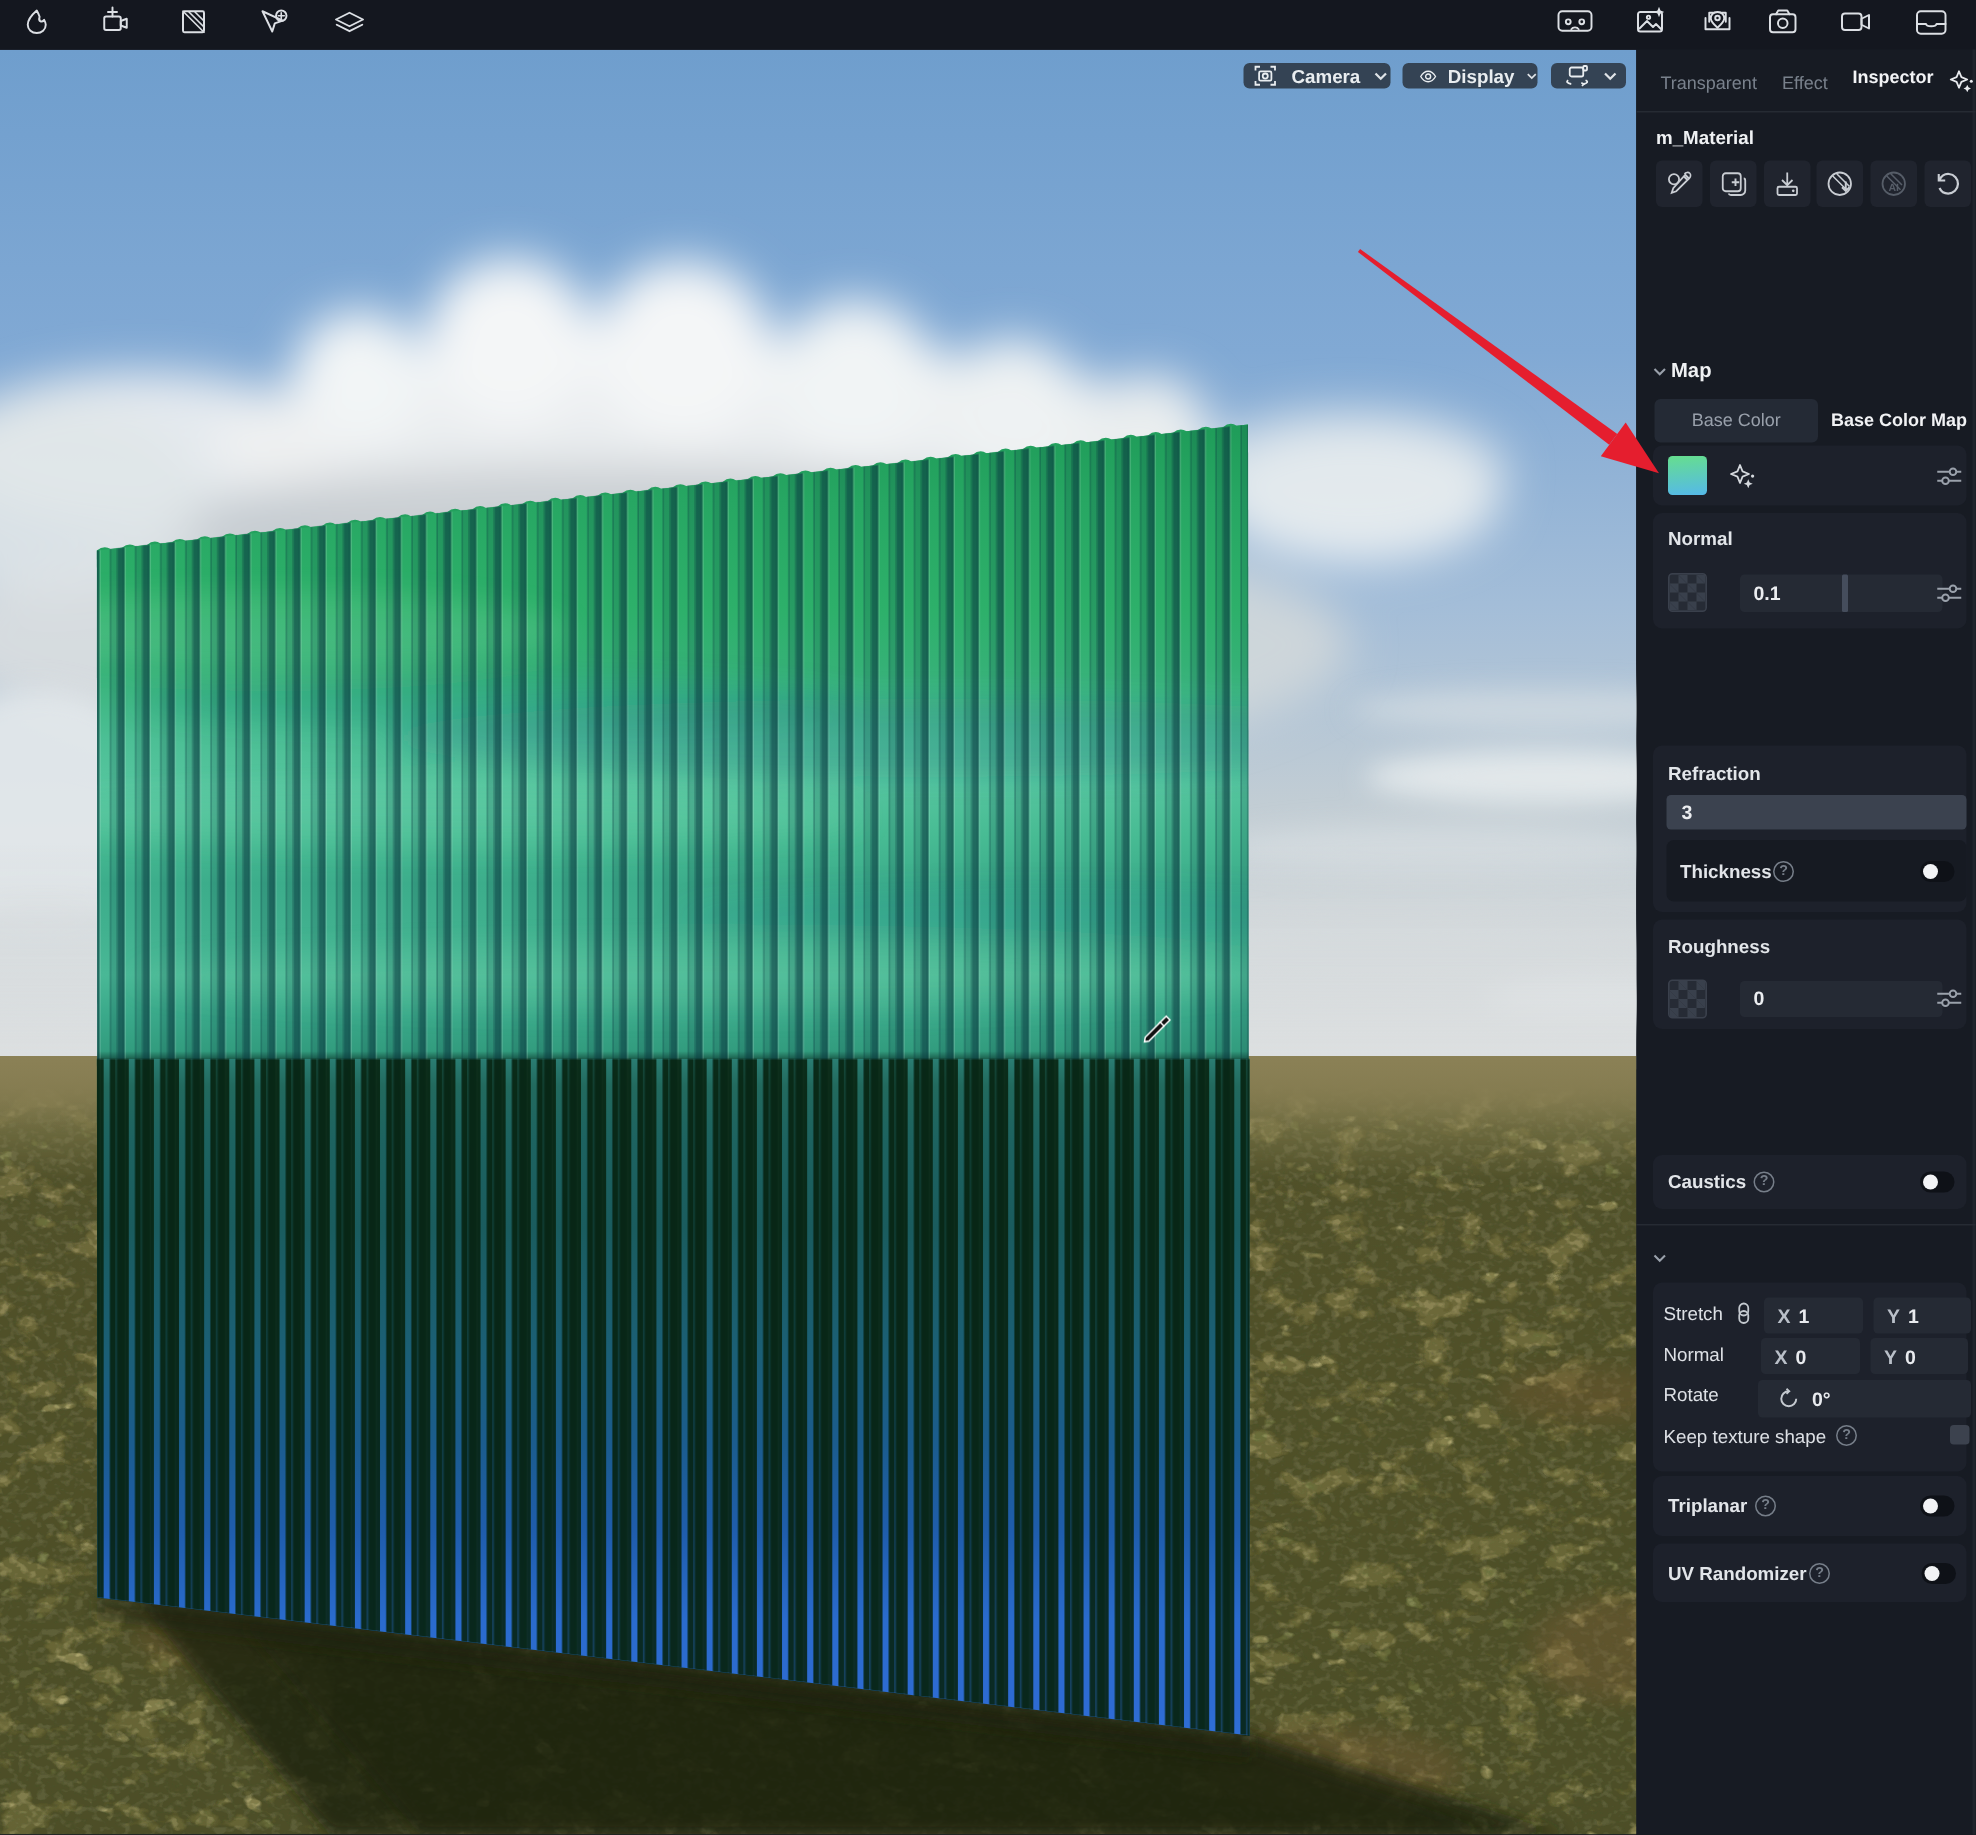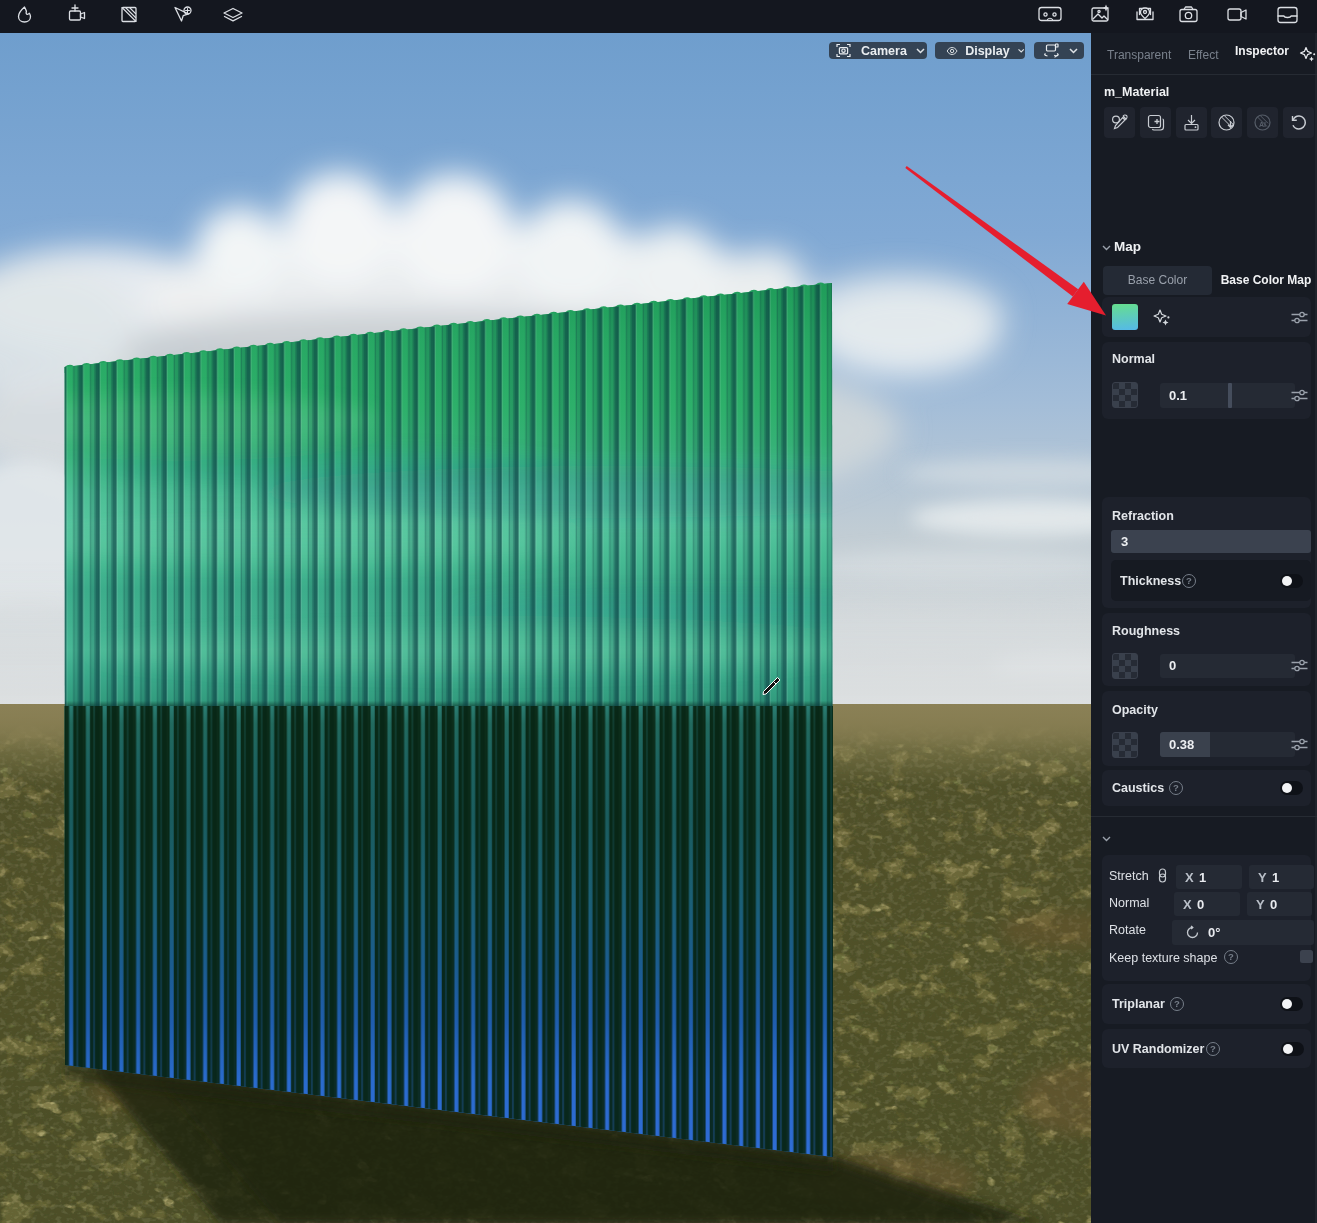--- a/index.html
+++ b/index.html
@@ -408,32 +408,20 @@
     <div class="chk" style="left:10px; top:40px;"></div>
     <div class="inp" style="left:58px; top:41px; width:135px; height:24px;"></div>
     <div class="abs" style="left:67px; top:45px; color:#eceef1; font-size:13px; font-weight:700;">0</div>
     <svg style="position:absolute; left:189px; top:45px;" width="17" height="15" viewBox="0 0 17 15" fill="none" stroke="#9aa1ab" stroke-width="1.3">
       <path d="M0.5,4.5 H16.5 M0.5,10.5 H16.5"></path>
       <circle cx="11" cy="4.5" r="2.2" fill="#1d212b"></circle>
       <circle cx="6" cy="10.5" r="2.2" fill="#1d212b"></circle>
     </svg>
   </div>
 
-  <div class="card" style="top:658px; height:75px;">
-    <div class="lbl" style="left:10px; top:12px;">Opacity</div>
-    <div class="chk" style="left:10px; top:41px;"></div>
-    <div class="inp" style="left:58px; top:41px; width:135px; height:25px;"></div>
-    <div class="abs" style="left:58px; top:41px; width:50px; height:25px; background:#3a414d; border-radius:3px 0 0 3px;"></div>
-    <div class="abs" style="left:67px; top:46px; color:#eceef1; font-size:13px; font-weight:700;">0.38</div>
-    <svg style="position:absolute; left:189px; top:46px;" width="17" height="15" viewBox="0 0 17 15" fill="none" stroke="#9aa1ab" stroke-width="1.3">
-      <path d="M0.5,4.5 H16.5 M0.5,10.5 H16.5"></path>
-      <circle cx="11" cy="4.5" r="2.2" fill="#1d212b"></circle>
-      <circle cx="6" cy="10.5" r="2.2" fill="#1d212b"></circle>
-    </svg>
-  </div>
 
   <div class="card" style="top:737px; height:36px;">
     <div class="lbl" style="left:10px; top:11px;">Caustics</div>
     <div class="qm" style="left:67px; top:11px;">?</div>
     <div class="tgl" style="left:178px; top:11px;">
         <i></i>
       </div>
   </div>
 
   <div class="abs" style="left:0; top:783px; width:226px; height:1px; background:#262b33;"></div>

